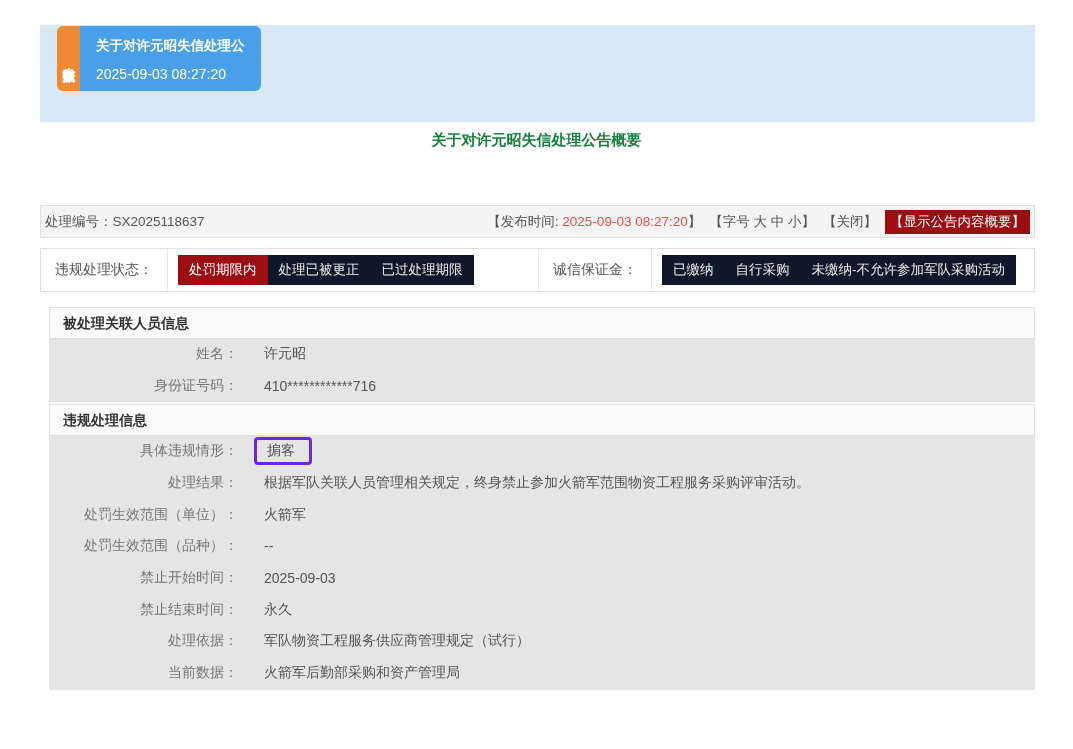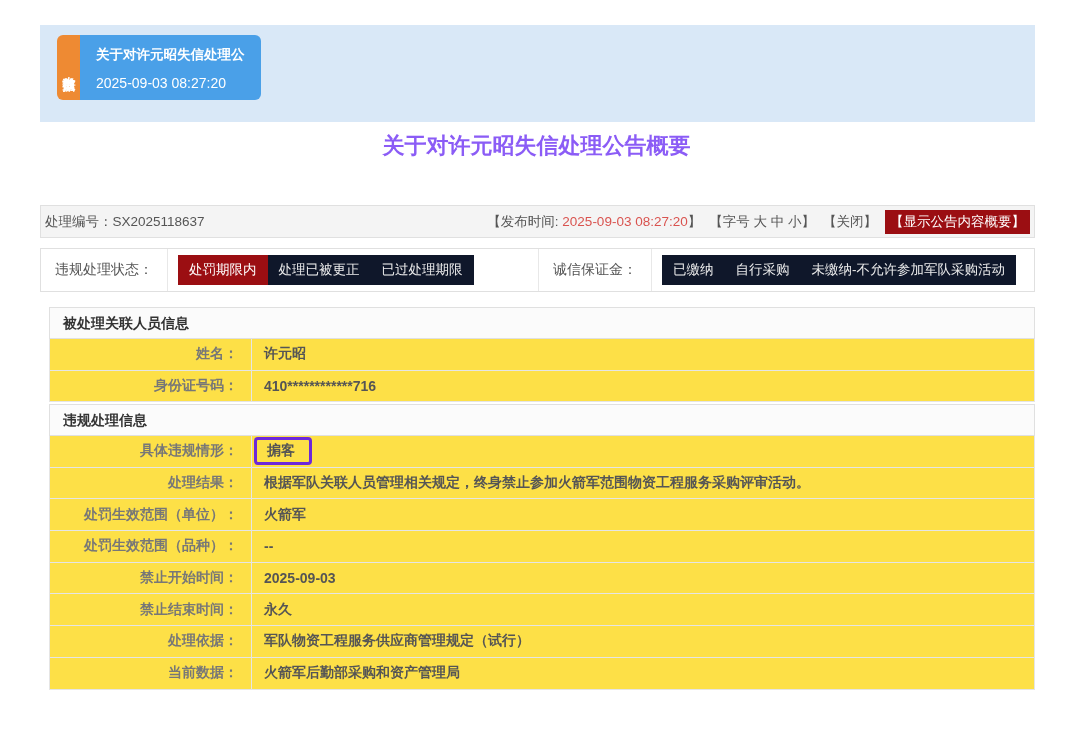--- a/index.html
+++ b/index.html
@@ -2,33 +2,33 @@
 <html><head>
 <meta charset="utf-8">
 <style>
   * { box-sizing: border-box; }
   html,body { margin:0; padding:0; background:#fff; }
   body { font-family:"Liberation Sans","DejaVu Sans",sans-serif; }
   .page { position:relative; width:1073px; height:749px; background:#fff; overflow:hidden; }
 
   
   .topbar { position:absolute; left:40px; top:25px; width:995px; height:97px; background:#d9e8f7; }
-  .current-tab { position:absolute; left:17px; top:10px; display:flex; align-items:stretch; }
+  .current-tab { position:absolute; left:17px; top:1px; display:flex; align-items:stretch; }
   .tab-orange { background:#ee8a33; color:#fff; border-radius:6px 0 0 6px; width:23px;
     display:flex; align-items:center; justify-content:center;
     writing-mode:vertical-rl; text-orientation:upright; font-size:13px; font-weight:bold;
     letter-spacing:1px; padding:4px 0; cursor:pointer; }
   .tab-blue { background:#4aa0e8; color:#fff; border-radius:0 6px 6px 0; padding:11px 16px 9px 16px;
     min-width:180px; cursor:pointer; }
   .tab-blue .line1 { font-size:13.5px; font-weight:bold; margin-bottom:11px; white-space:nowrap; }
   .tab-blue .line2 { font-size:14px; white-space:nowrap; }
 
   
   .page-title { position:absolute; top:131px; left:0; width:100%; text-align:center;
-    font-size:22px; font-weight:bold; color:#8b5cf6; }
+    font-size:15px; font-weight:bold; color:#15803d; }
 
   
   .meta-row { position:absolute; top:205px; left:40px; width:995px; height:33px;
     background:#f4f4f4; border:1px solid #e0e0e0; display:flex; align-items:center;
     padding:0 4px; font-size:13.5px; color:#555; }
   .meta-left { display:flex; align-items:center; }
   .meta-right { margin-left:auto; display:flex; align-items:center; gap:8px; white-space:nowrap; }
   .publish-time { color:#d9534f; }
   .meta-link { color:#555; cursor:pointer; }
   .font-size-ctrl span { cursor:pointer; }
@@ -46,21 +46,21 @@
   .pill.red { background:#9b0e12; }
   .pill.gray { background:#0f172a; color:#ececec; }
 
   
   .section { position:absolute; left:40px; width:995px;padding-left:9px; }
   .section.person { top:307px; }
   .section.violation { top:404px; }
   .sec-header { height:32px; line-height:31px; background:#fbfbfb; border:1px solid #e0e0e0;
     font-weight:bold; color:#333; padding-left:13px; font-size:14px; }
   .irow { display:flex; border:1px solid #e5e5e5; border-top:none; height:31.7px;
-    align-items:stretch; font-size:14px; background:#fde047;font-weight:bold; }
+    align-items:stretch; font-size:14px; background:#e5e5e5; }
   .irow .ilabel { width:202px; color:#777; border-right:1px solid #e5e5e5;
     display:flex; align-items:center; justify-content:flex-end; padding-right:13px; white-space:nowrap; }
   .irow .ivalue { flex:1; color:#555; display:flex; align-items:center; padding-left:12px; overflow:hidden; white-space:nowrap; }
   .red-box { display:inline-flex; align-items:center; border:3px solid #6d28d9; border-radius:4px;
     padding:2px 14px 2px 10px; margin:-3px 7px -3px -10px; position:relative; z-index:2; }
 </style>
 </head>
 <body>
 
 <div class="page">

